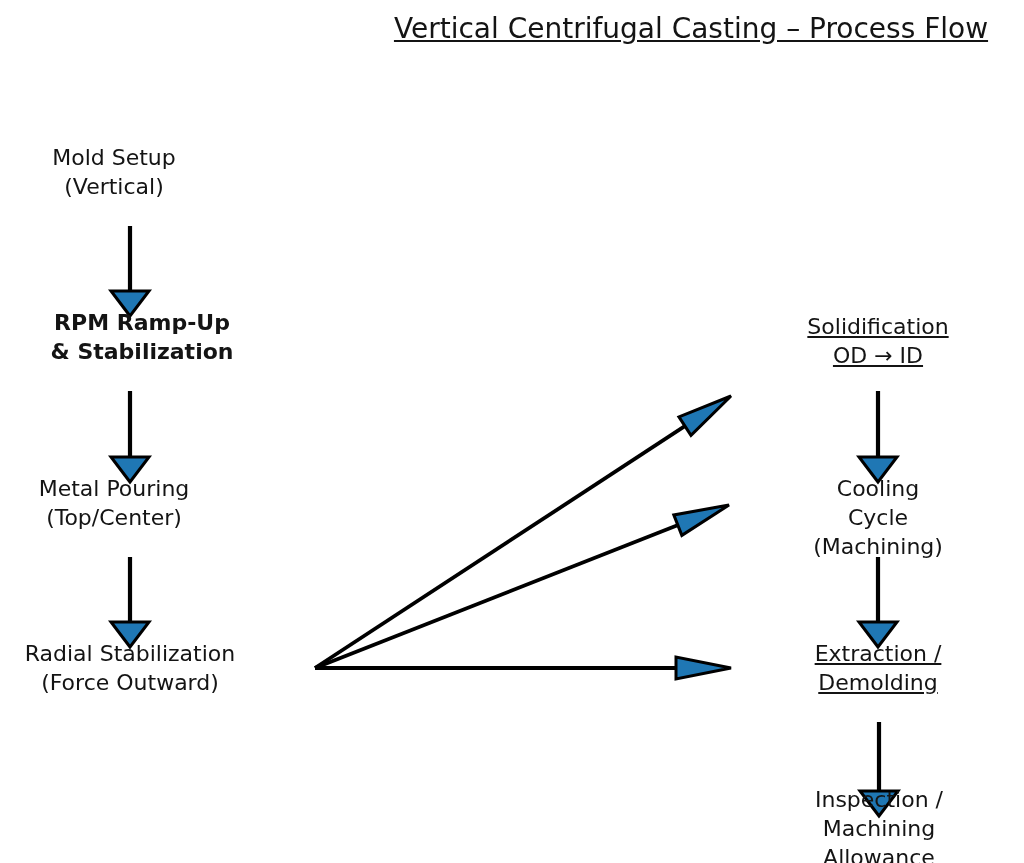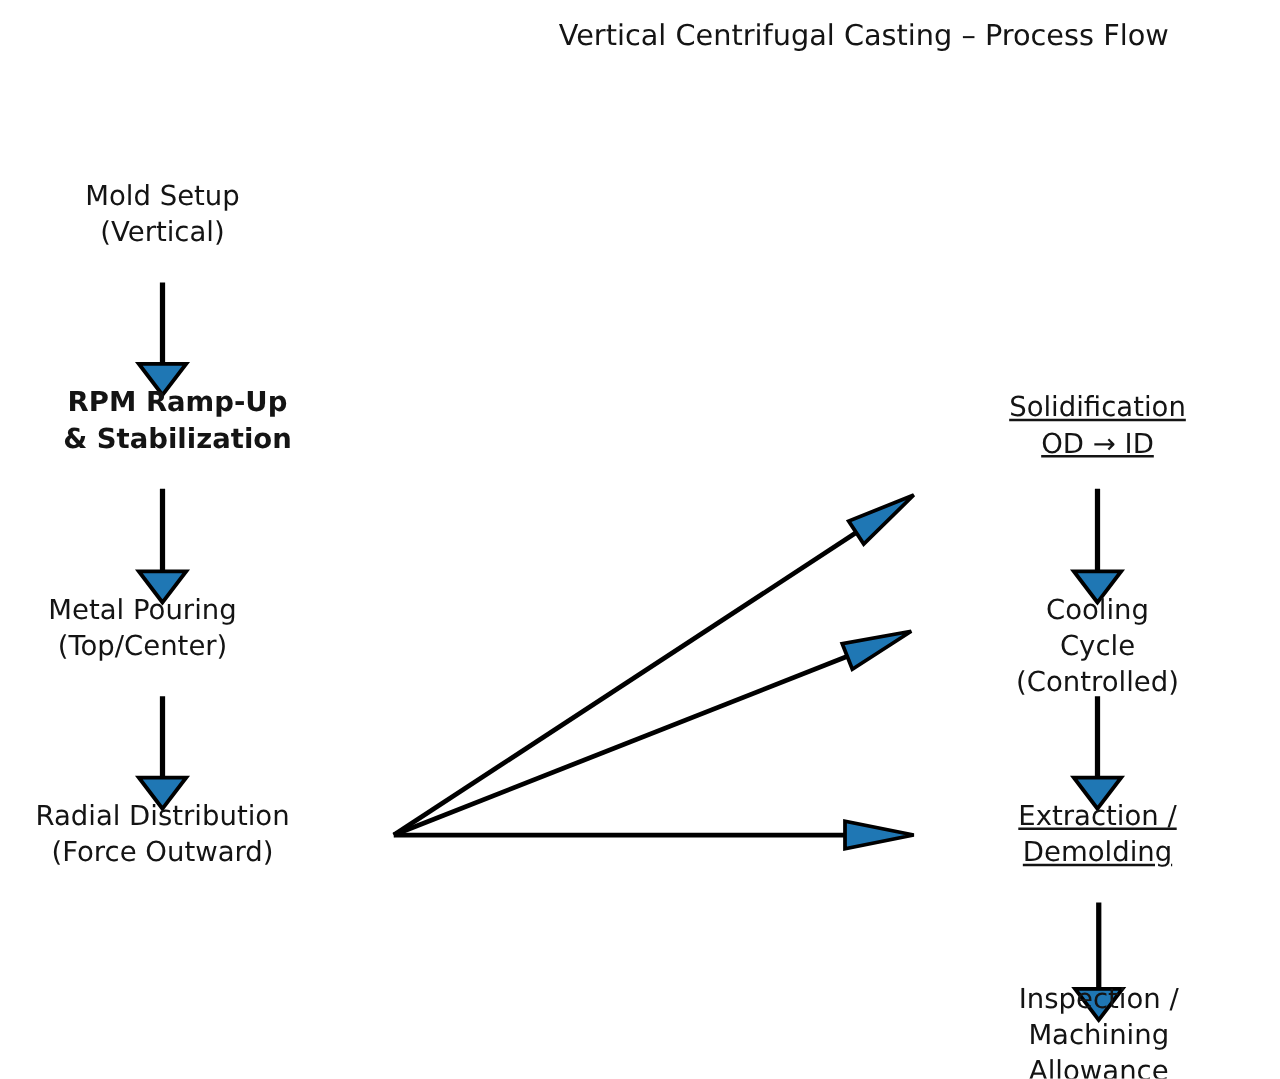--- a/index.html
+++ b/index.html
@@ -10,33 +10,34 @@
     background: #ffffff;
     font-family: "DejaVu Sans", sans-serif;
     color: #141414;
     overflow: hidden;
   }
   .diagram-title {
     position: absolute;
     left: 691px;
     top: 16px;
     transform: translateX(-50%);
-    font-size: 23px;
+    font-size: 28px;
     line-height: 26px;
     white-space: nowrap;
+    text-decoration: underline;
   }
   .node {
     position: absolute;
     transform: translateX(-50%);
     text-align: center;
     font-size: 22px;
     line-height: 29px;
     white-space: pre-line;
   }
-  #n-mold        { left: 130px; top: 143px; }
+  #n-mold        { left: 114px; top: 143px; }
   #n-rpm         { left: 142px; top: 308px; font-weight: bold; }
   #n-pour        { left: 114px; top: 474px; }
   #n-radial      { left: 130px; top: 639px; }
   #n-solid       { left: 878px; top: 312px; text-decoration: underline; }
   #n-cool        { left: 878px; top: 474px; }
   #n-extract     { left: 878px; top: 639px; text-decoration: underline; }
   #n-inspect     { left: 879px; top: 785px; }
   svg.arrow-layer {
     position: absolute;
     left: 0; top: 0;
@@ -87,24 +88,24 @@
     </svg>
 
   <div class="diagram-title">Vertical Centrifugal Casting – Process Flow</div>
 
   <div class="node" id="n-mold">Mold Setup
 (Vertical)</div>
   <div class="node" id="n-rpm">RPM Ramp-Up
 &amp; Stabilization</div>
   <div class="node" id="n-pour">Metal Pouring
 (Top/Center)</div>
-  <div class="node" id="n-radial">Radial Distribution
+  <div class="node" id="n-radial">Radial Stabilization
 (Force Outward)</div>
   <div class="node" id="n-solid">Solidification
 OD → ID</div>
   <div class="node" id="n-cool">Cooling Cycle
-(Controlled)</div>
+(Machining)</div>
   <div class="node" id="n-extract">Extraction /
 Demolding</div>
   <div class="node" id="n-inspect">Inspection /
 Machining Allowance</div>
 
 </div>
 
 </body></html>

